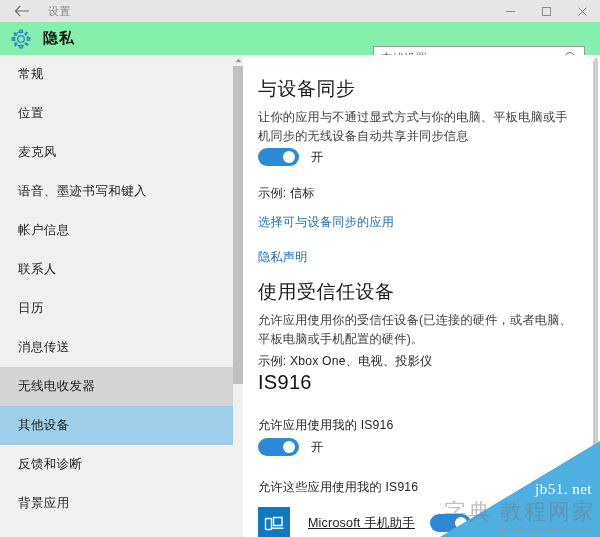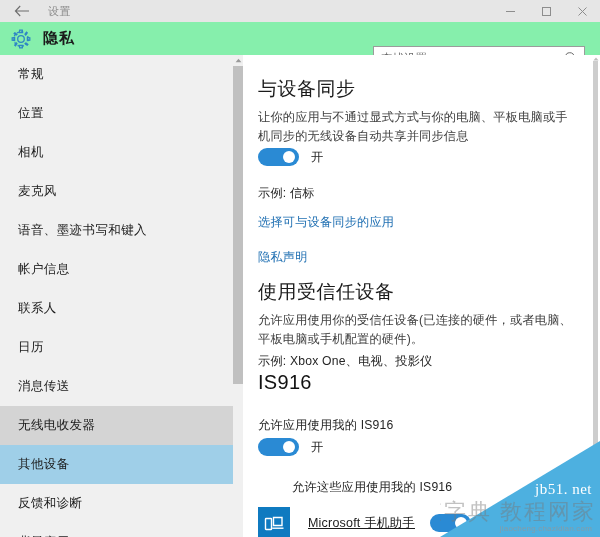--- a/index.html
+++ b/index.html
@@ -386,23 +386,20 @@
   </div>
 
   <div class="sidebar">
     <div class="nav-item">
         <span>常规</span>
       </div>
     <div class="nav-item">
         <span>位置</span>
       </div>
     <div class="nav-item">
-        <span>相机</span>
-      </div>
-    <div class="nav-item">
         <span>麦克风</span>
       </div>
     <div class="nav-item">
         <span>语音、墨迹书写和键入</span>
       </div>
     <div class="nav-item">
         <span>帐户信息</span>
       </div>
     <div class="nav-item">
         <span>联系人</span>
@@ -456,21 +453,21 @@
     <div class="device-name" style="top:316px;">IS916</div>
 
     <div class="label-text" style="top:362px;">允许应用使用我的 IS916</div>
     <div class="toggle-row" style="top:383px;">
       <div class="toggle">
           <span class="knob"></span>
         </div>
       <span class="toggle-label">开</span>
     </div>
 
-    <div class="label-text" style="top:424px;margin-left:34px;">允许这些应用使用我的 IS916</div>
+    <div class="label-text" style="top:424px;">允许这些应用使用我的 IS916</div>
 
     <div class="app-row" style="top:452px;">
       <div class="app-icon">
         <svg width="22" height="22" viewBox="0 0 22 22">
           <g fill="none" stroke="#ffffff" stroke-width="1.4">
             <rect x="2.5" y="6.5" width="6" height="11" rx="0.6"></rect>
             <path d="M10.5 5.5 H19 V13.5 H10.5 Z"></path>
             <path d="M9.2 16.2 H20.5"></path>
           </g>
         </svg>

